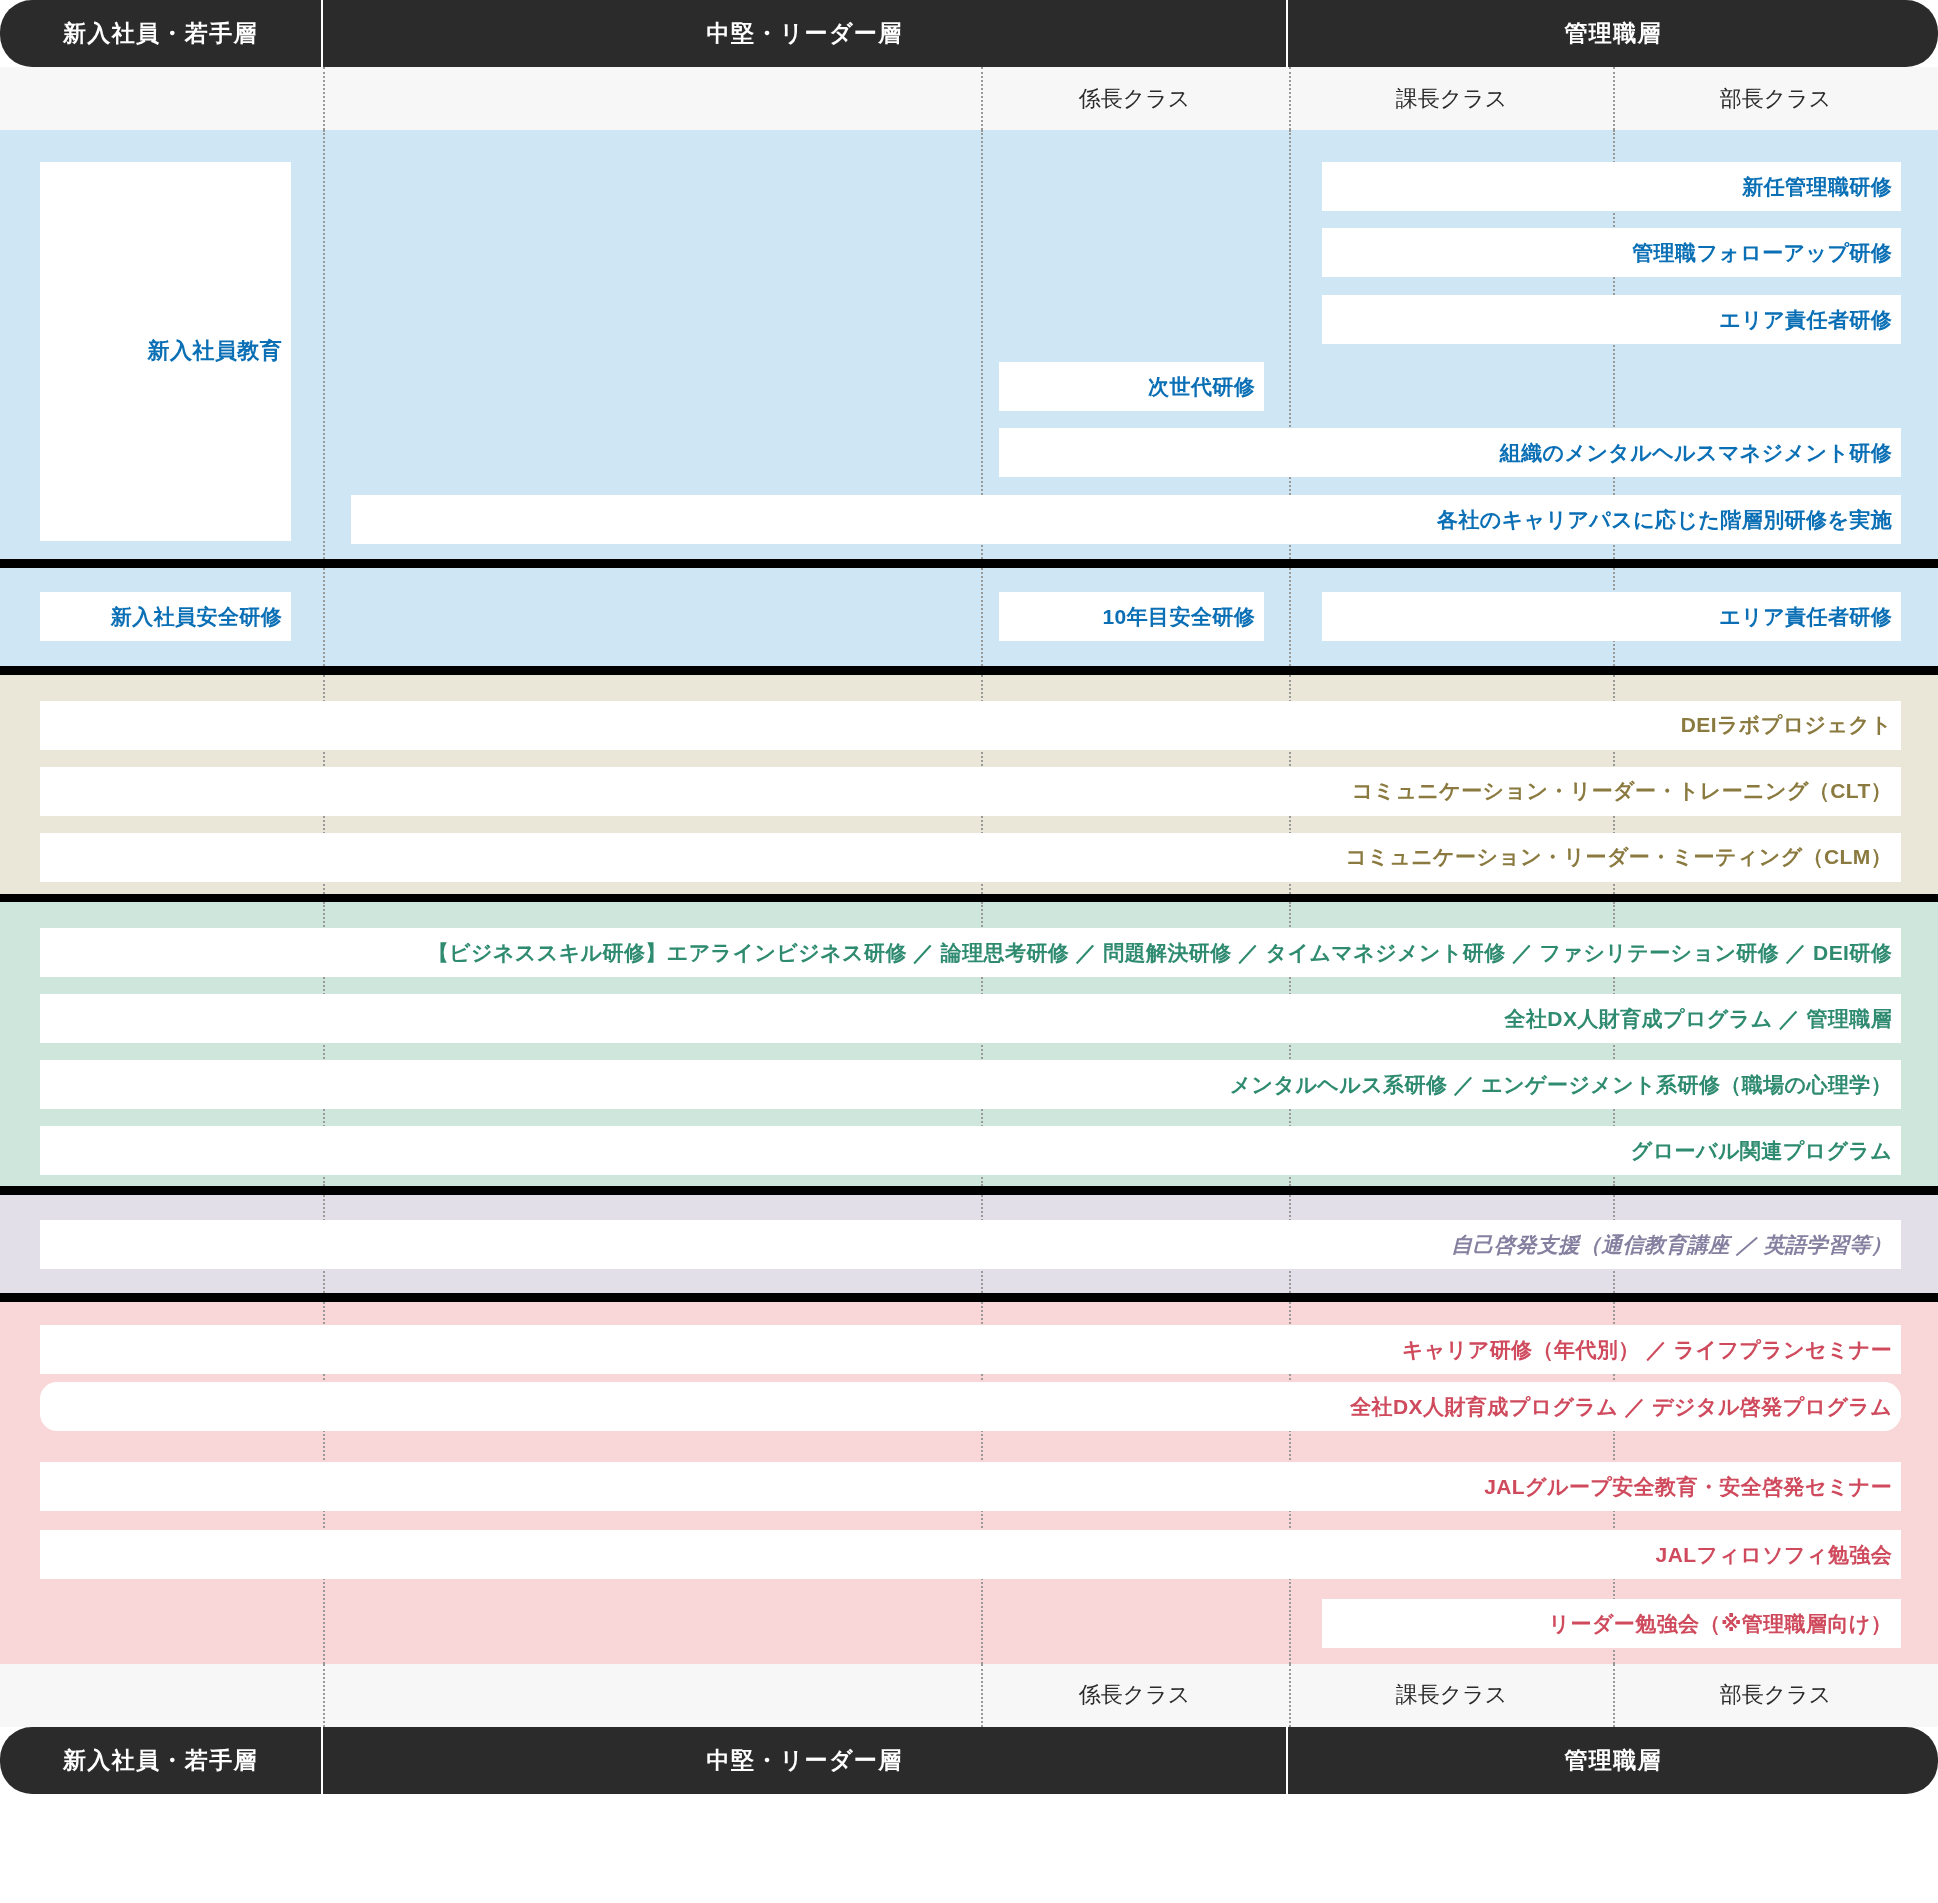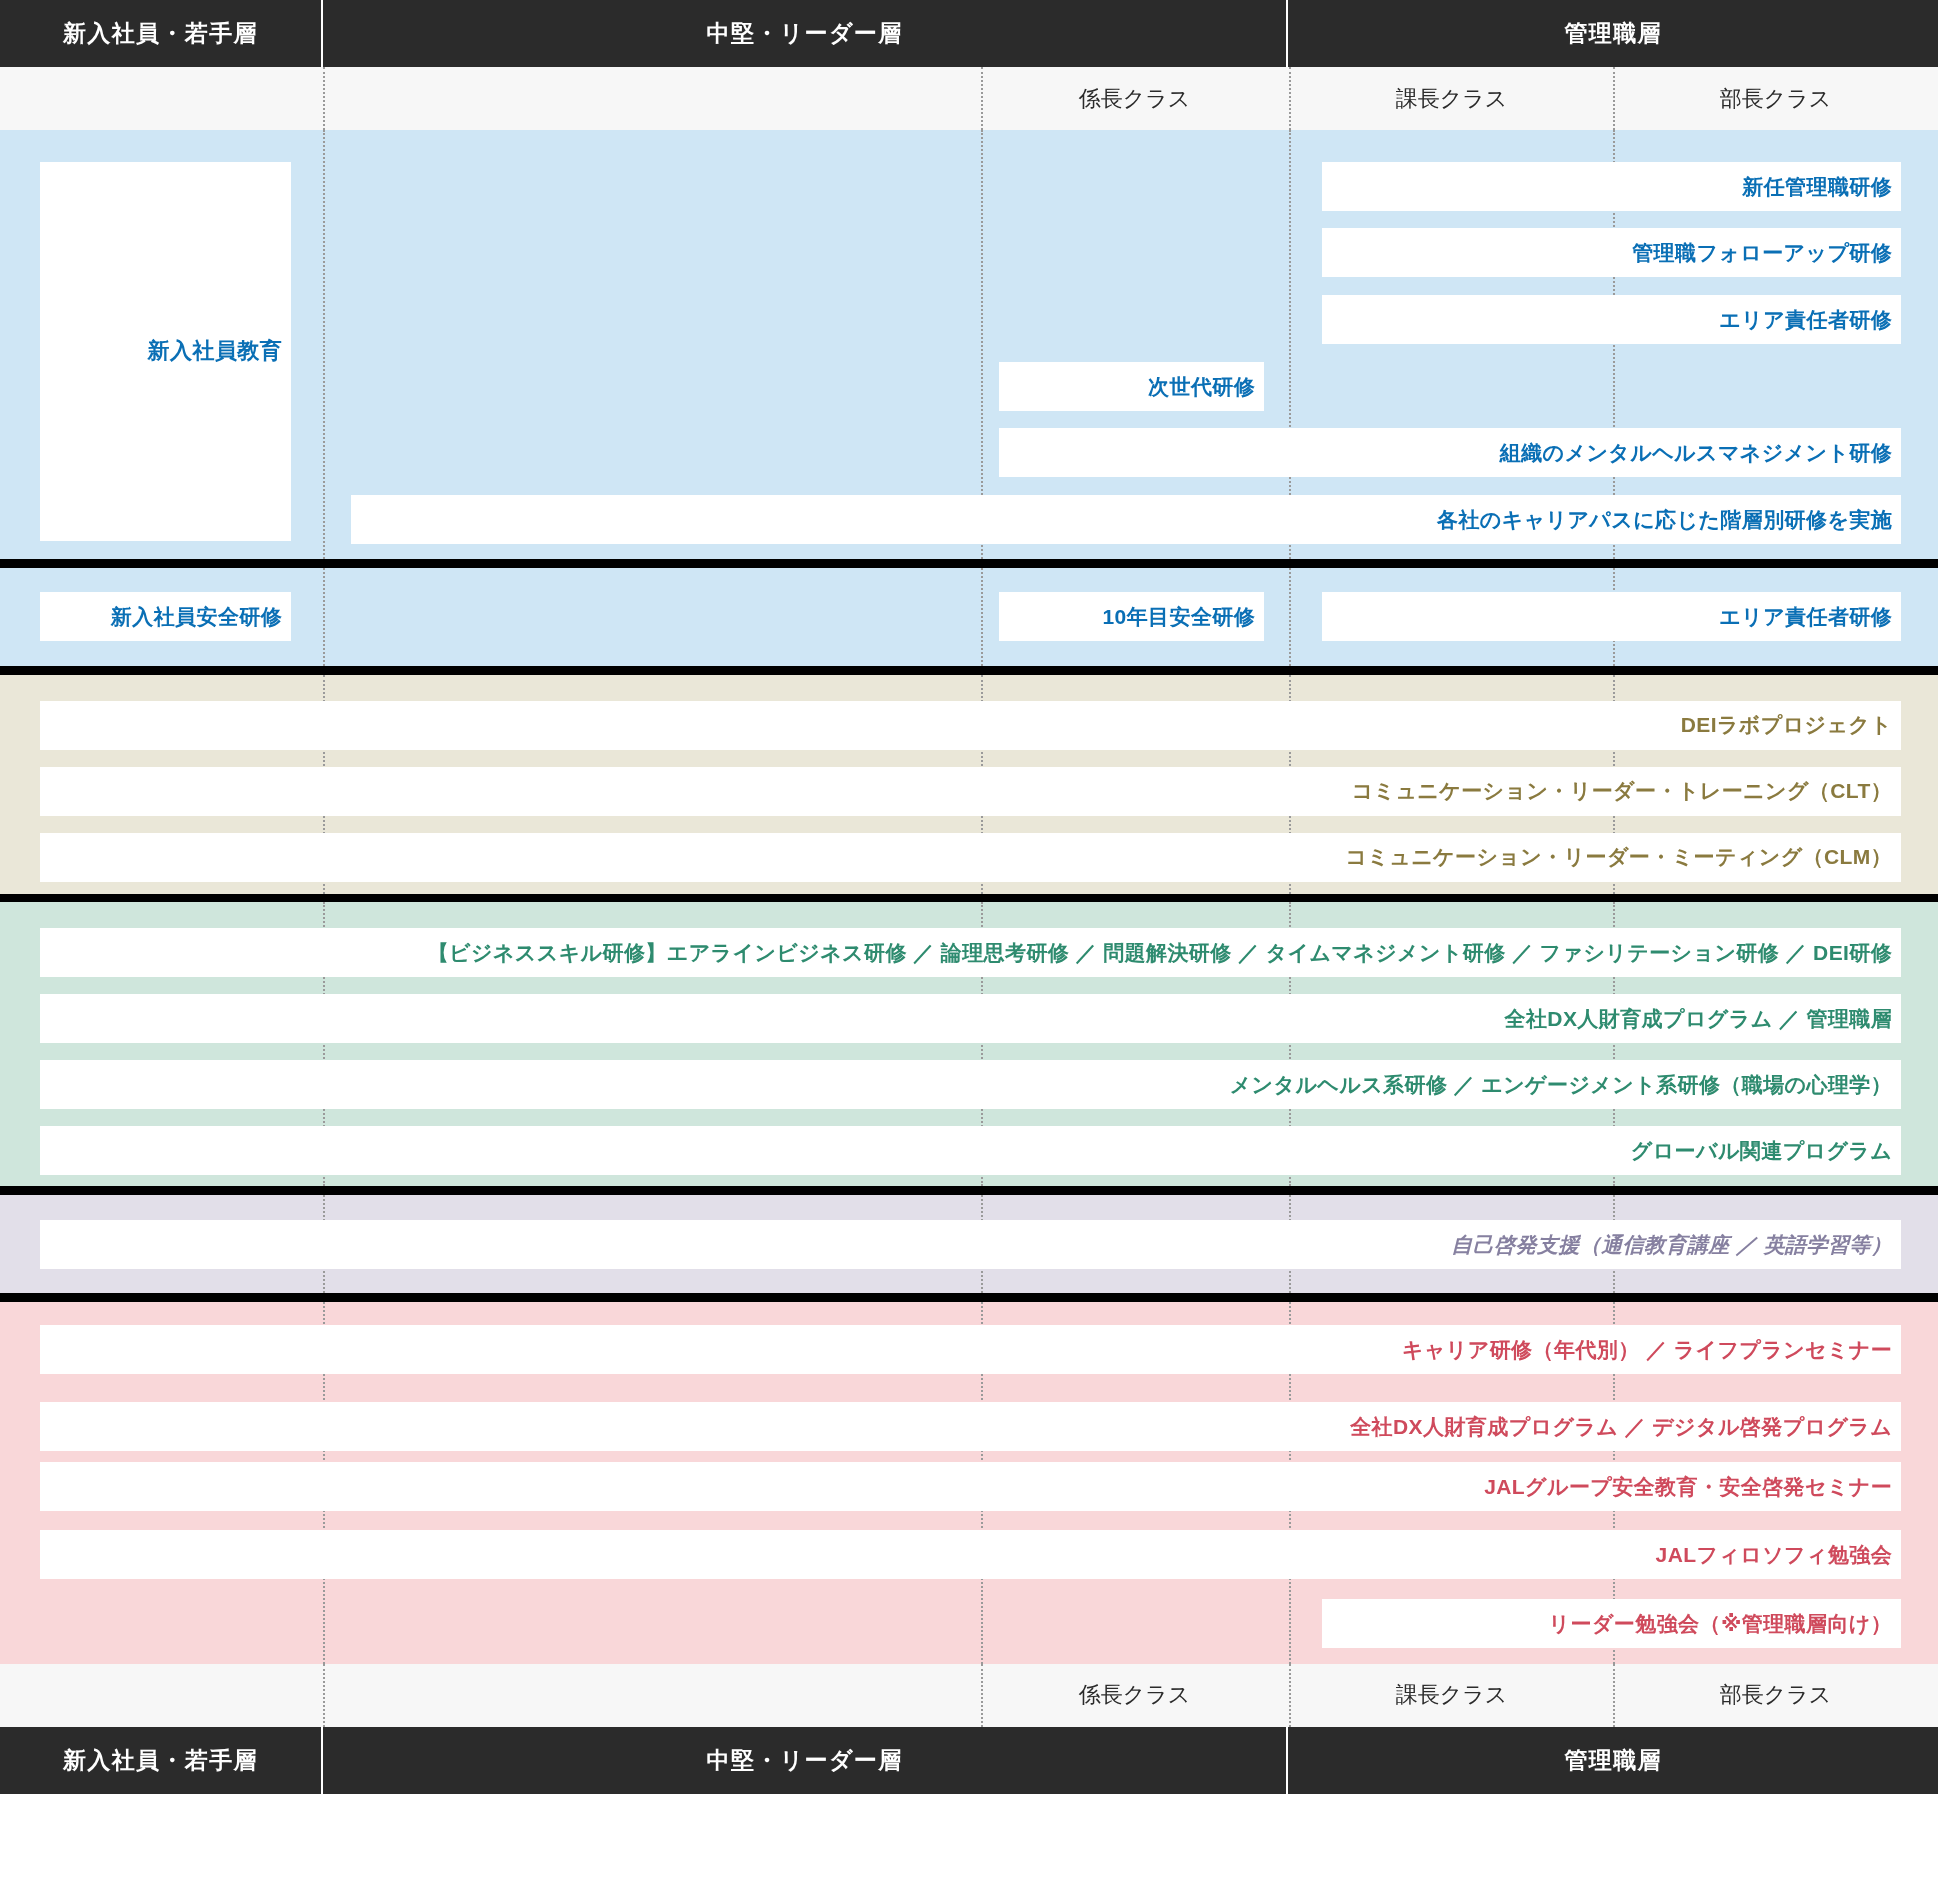--- a/index.html
+++ b/index.html
@@ -15,20 +15,21 @@
     overflow: hidden;
     background: #ffffff;
   }
 
   
   .header-bar {
     display: flex;
     width: 100%;
     height: 67px;
     background: #2b2b2b;
+    border-radius: 32px;
   }
   .header-cell {
     color: #ffffff;
     font-size: 23px;
     font-weight: bold;
     letter-spacing: 0.06em;
     display: flex;
     align-items: center;
     justify-content: center;
     border-right: 2.6px solid #ffffff;
@@ -249,21 +250,21 @@
   <div class="band band-pink" style="height:362px;">
     <div class="band-inner">
       <div class="colsep" style="left:323px;"></div>
       <div class="colsep" style="left:981px;"></div>
       <div class="colsep" style="left:1289px;"></div>
       <div class="colsep" style="left:1613px;"></div>
 
       <div class="pill t-pink" style="left:40px; top:23px; width:1861px; height:49px;">
         <span>キャリア研修（年代別） ／ ライフプランセミナー</span>
       </div>
-      <div class="pill t-pink" style="left:40px; top:100px; width:1861px; height:49px;">
+      <div class="pill t-pink" style="left:40px; top:80px; width:1861px; height:49px;border-radius:17px;">
         <span>全社DX人財育成プログラム ／ デジタル啓発プログラム</span>
       </div>
       <div class="pill t-pink" style="left:40px; top:160px; width:1861px; height:49px;">
         <span>JALグループ安全教育・安全啓発セミナー</span>
       </div>
       <div class="pill t-pink" style="left:40px; top:228px; width:1861px; height:49px;">
         <span>JALフィロソフィ勉強会</span>
       </div>
       <div class="pill t-pink" style="left:1322px; top:297px; width:579px; height:49px;">
         <span>リーダー勉強会（※管理職層向け）</span>

